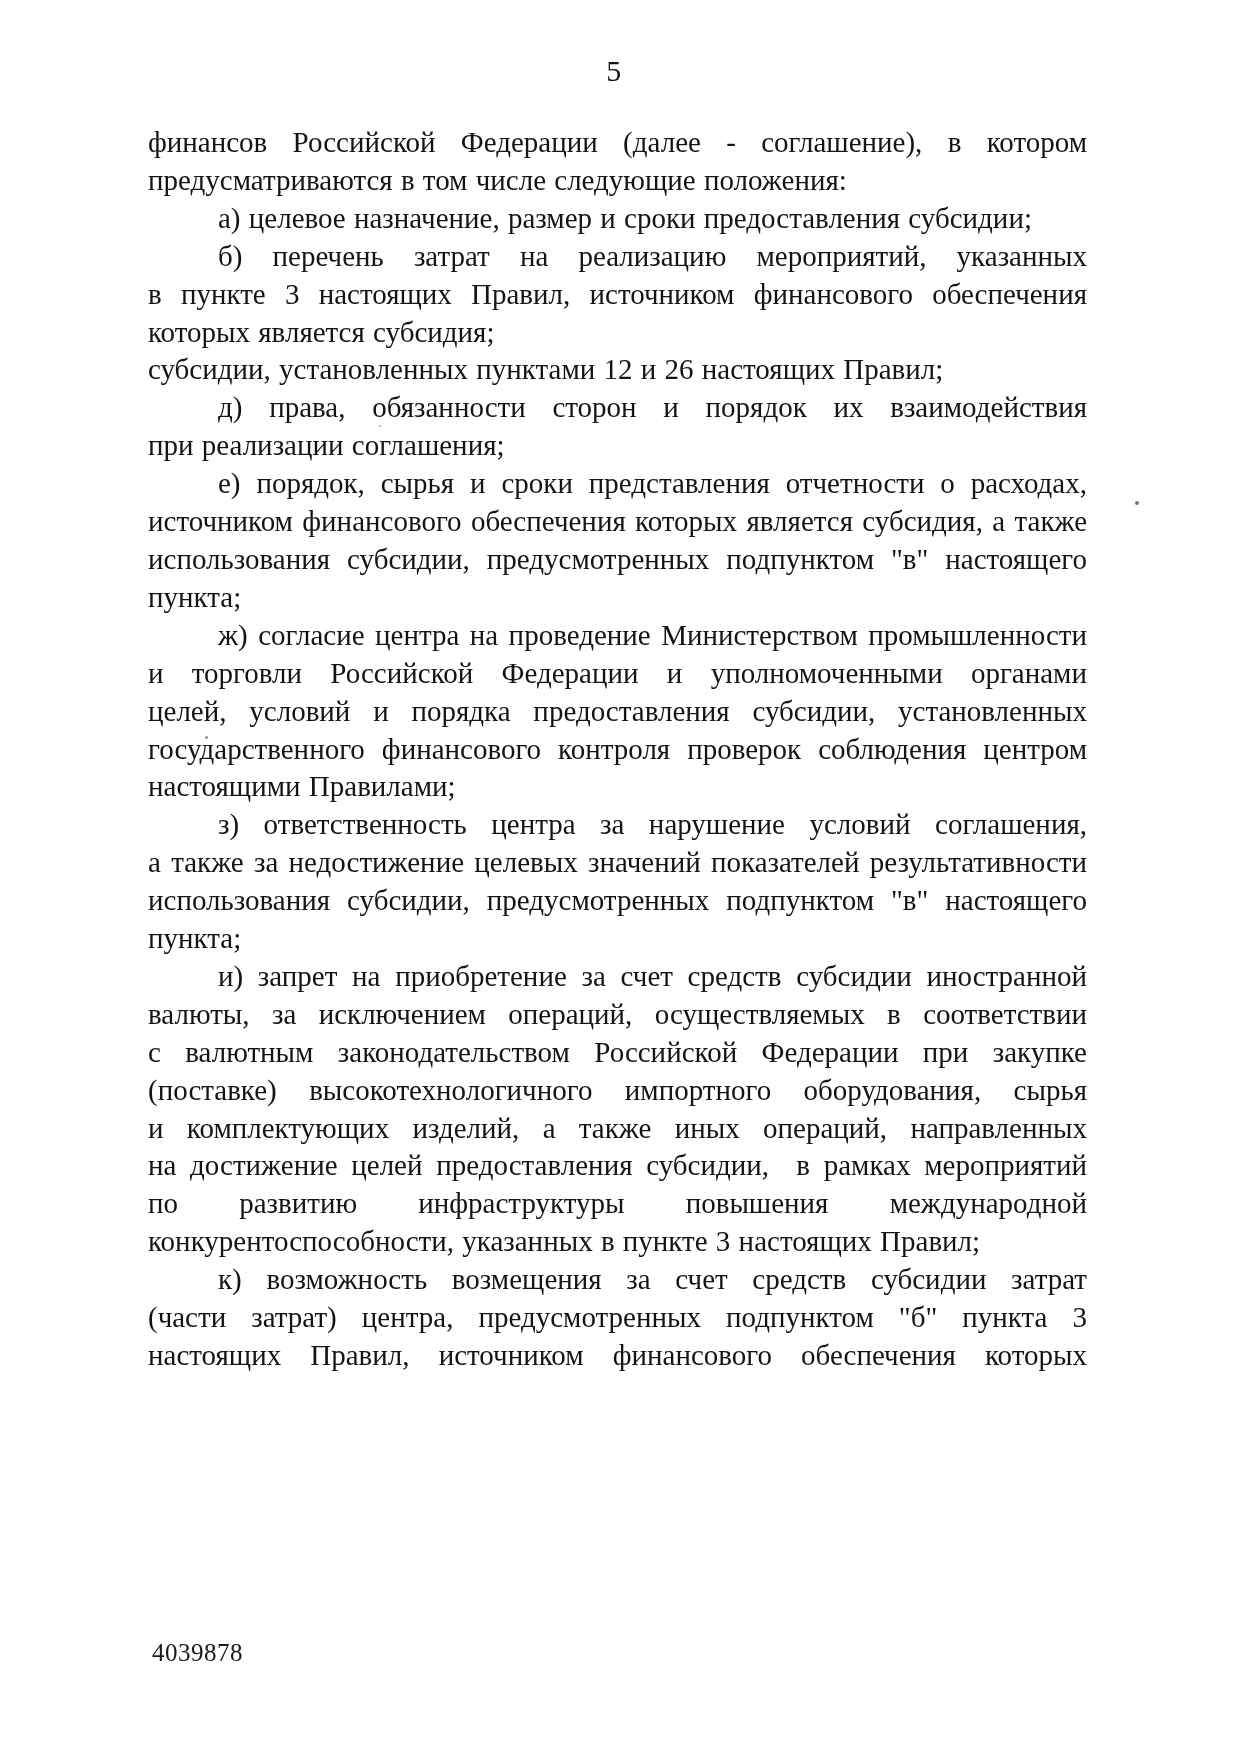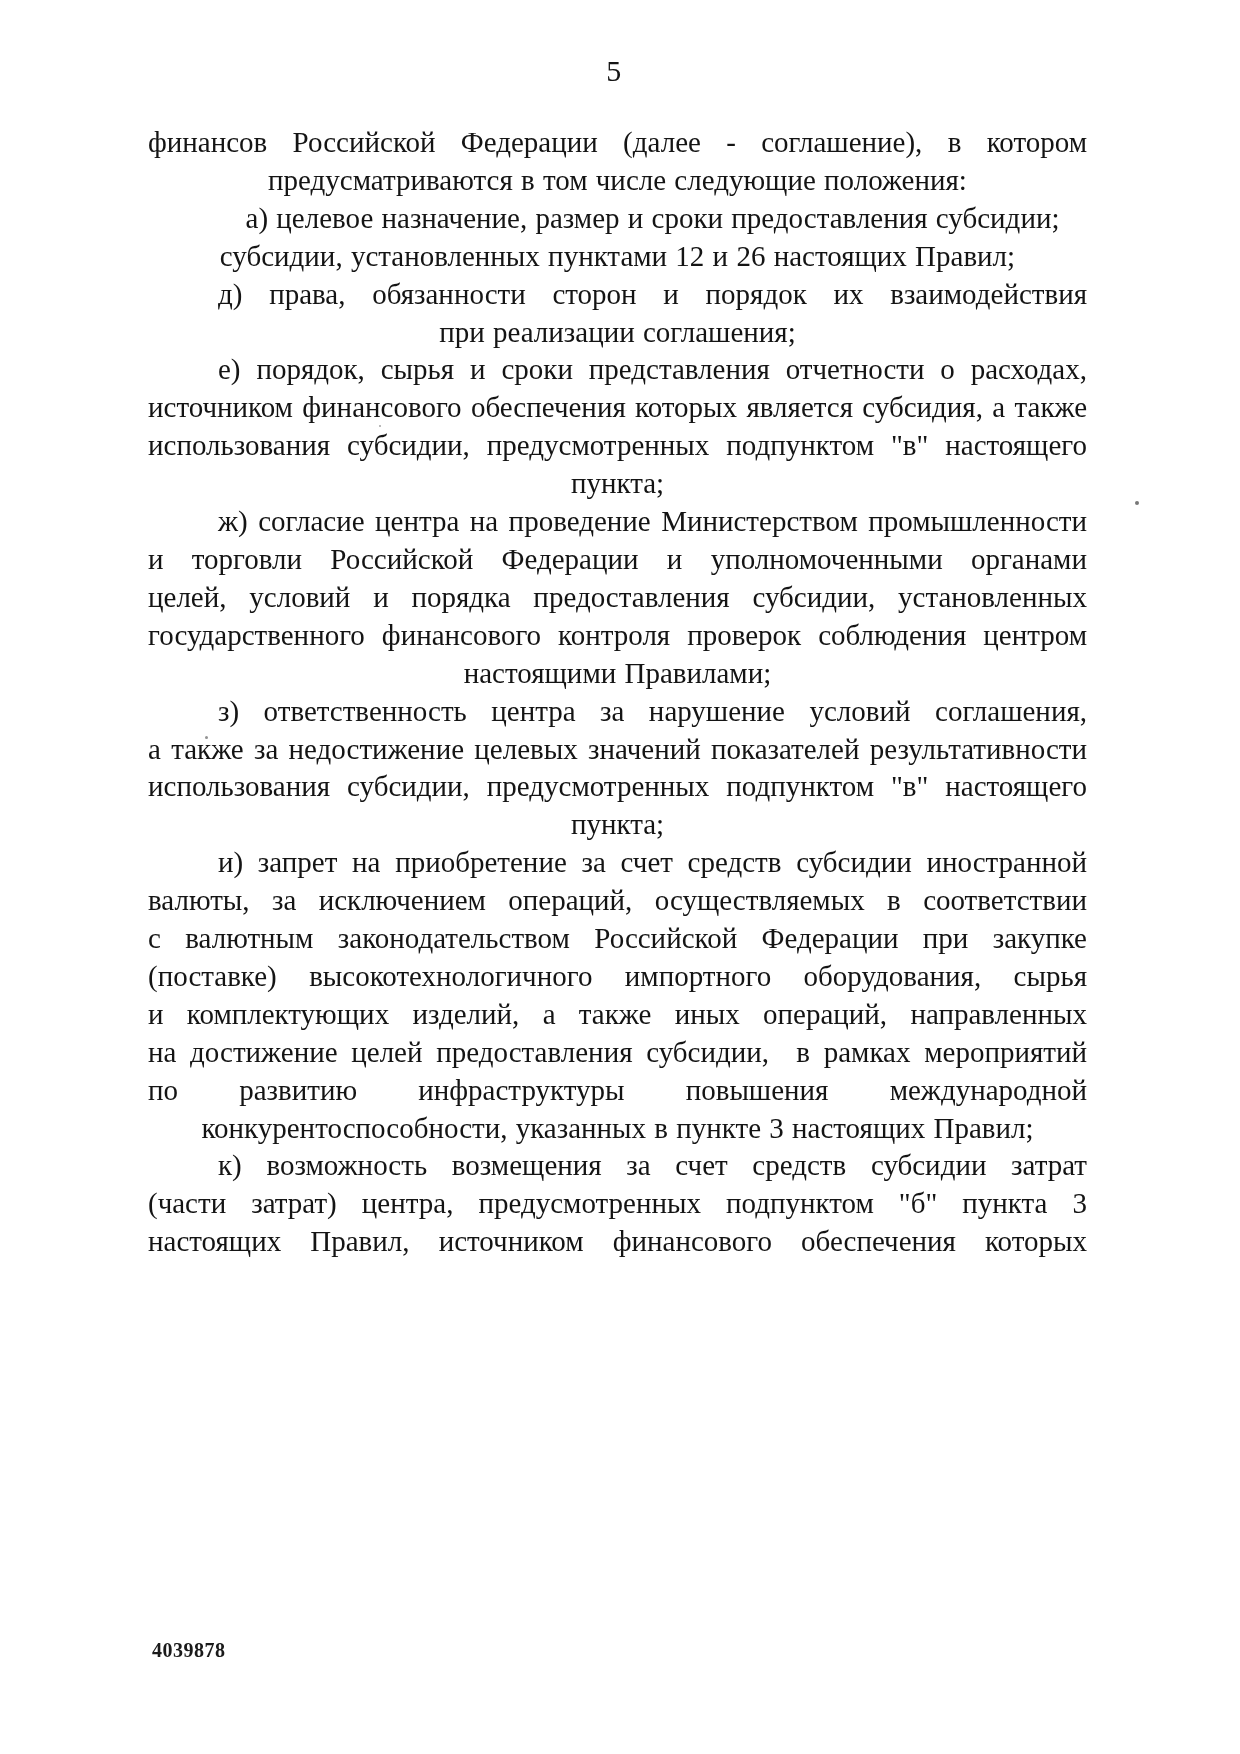--- a/index.html
+++ b/index.html
@@ -32,36 +32,36 @@
     position: absolute;
     left: 148px;
     top: 124px;
     width: 939px;
     font-size: 29px;
     line-height: 37.9px;
     word-spacing: 1px;
   }
   .paragraph { margin: 0; padding: 0; }
   .line {
-    text-align: center;
+    text-align: left;
     white-space: normal;
   }
   .line.fill {
     text-align: justify;
     text-align-last: justify;
   }
   .line.first-indent {
     padding-left: 70px;
   }
   .footer-code {
     position: absolute;
     left: 152px;
     top: 1640px;
-    font-size: 20px;
-    font-weight: bold;
+    font-size: 25px;
+    font-weight: normal;
     line-height: 1;
     letter-spacing: 0.5px;
     color: #1a1a1a;
   }
   
   .artifact {
     position: absolute;
     background: #4a4a4a;
     border-radius: 50%;
   }
@@ -75,20 +75,25 @@
 <div class="page">
   <div class="page-number">5</div>
 
   <div class="doc-body" id="doc-body">
       <div class="paragraph">
         <div class="line fill">финансов Российской Федерации (далее - соглашение), в котором</div>
         <div class="line">предусматриваются в том числе следующие положения:</div>
       </div>
       <div class="paragraph">
         <div class="line first-indent">а) целевое назначение, размер и сроки предоставления субсидии;</div>
+      </div>
+      <div class="paragraph">
+        <div class="line fill first-indent">б) перечень затрат на реализацию мероприятий, указанных</div>
+        <div class="line fill">в пункте&nbsp;3 настоящих Правил, источником финансового обеспечения</div>
+        <div class="line">которых является субсидия;</div>
       </div>
       <div class="paragraph">
         <div class="line">субсидии, установленных пунктами 12 и 26 настоящих Правил;</div>
       </div>
       <div class="paragraph">
         <div class="line fill first-indent">д) права, обязанности сторон и порядок их взаимодействия</div>
         <div class="line">при реализации соглашения;</div>
       </div>
       <div class="paragraph">
         <div class="line fill first-indent">е) порядок, сырья и сроки представления отчетности о расходах,</div>

